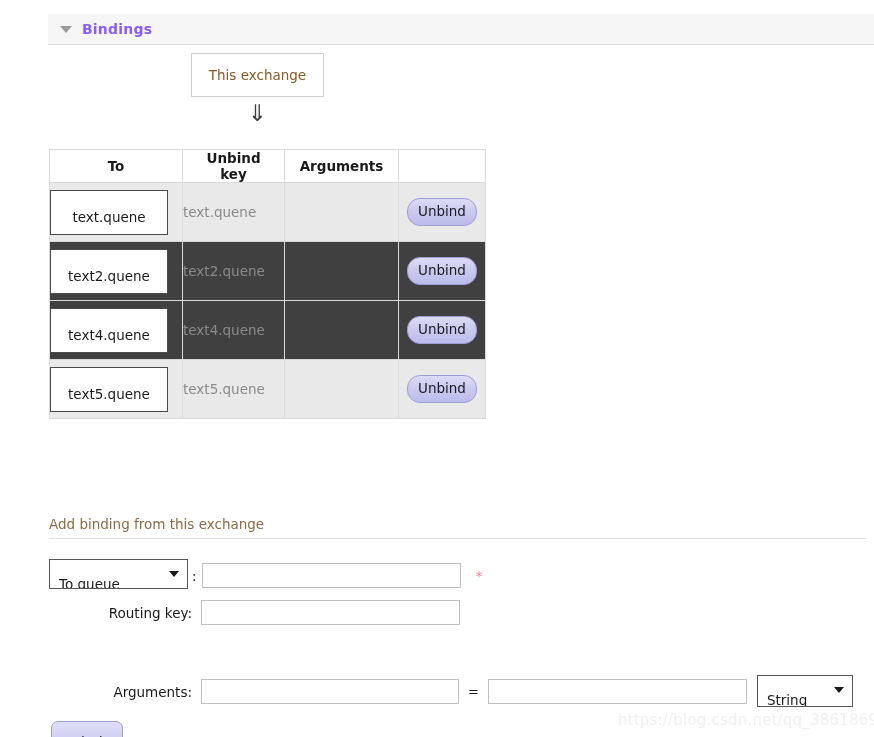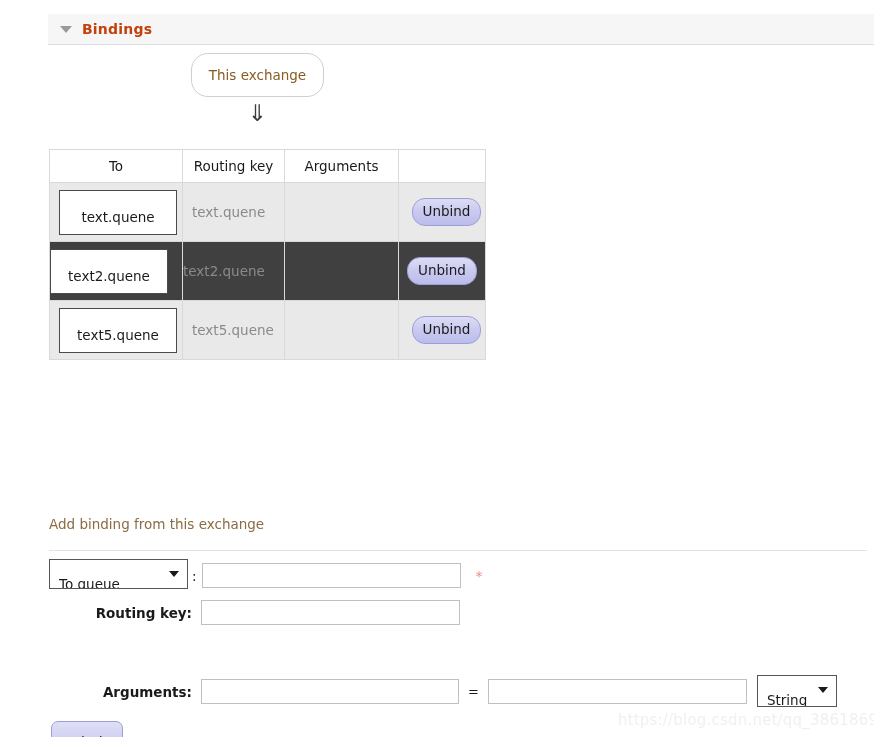--- a/index.html
+++ b/index.html
@@ -34,33 +34,33 @@
     width: 0; height: 0;
     border-left: 6px solid transparent;
     border-right: 6px solid transparent;
     border-top: 7px solid #9a9a9a;
     margin-right: 10px;
     margin-top: 1px;
   }
   .section-title {
     font-weight: bold;
     font-size: 14px;
-    color: #c2410c;
+    color: #8b5cf6;
     letter-spacing: .2px;
   }
 
   
   .exchange-box {
     position: absolute;
     left: 191px;
     top: 53px;
     width: 133px;
     height: 44px;
     border: 1px solid #cfcfcf;
-    border-radius: 17px;
+    border-radius: 0;
     background: #ffffff;
     display: flex;
     align-items: center;
     justify-content: center;
     color: #8a5a22;
     font-size: 13.5px;
   }
   .arrow-down {
     position: absolute;
     left: 191px;
@@ -75,40 +75,40 @@
 
   
   .bindings-table {
     position: absolute;
     left: 49px;
     top: 149px;
     border-collapse: collapse;
     background: #ffffff;
   }
   .bindings-table th {
-    font-weight: normal;
+    font-weight: bold;
     font-size: 13.5px;
     color: #1a1a1a;
     border: 1px solid #d9d9d9;
     background: #ffffff;
     height: 33px;
     padding: 0 8px;
     text-align: center;
   }
   .bindings-table td {
     border: 1px solid #d9d9d9;
     padding: 0;
     vertical-align: middle;
   }
   .col-to      { width: 133px; }
   .col-rk      { width: 102px; }
   .col-args    { width: 114px;  }
   .col-action  { width: 87px;  }
 
-  tr.odd td  { background: #e9e9e9; padding-left: 9px; }
+  tr.odd td  { background: #e9e9e9; }
   tr.even td { background: #404040; }
 
   .cell-to { padding: 7px 8px; }
   .queue-link {
     display: flex;
     align-items: flex-end;
     justify-content: center;
     width: 118px;
     height: 45px;
     background: #ffffff;
@@ -144,40 +144,39 @@
   }
 
   
   .form-heading {
     position: absolute;
     left: 49px;
     top: 516px;
     width: 818px;
     font-size: 13.5px;
     color: #8a6b44;
-    padding-bottom: 18px;
+    padding-bottom: 6px;
     border-bottom: 1px solid #e3e3e3;
   }
 
   .form-row {
     position: absolute;
     display: flex;
     align-items: center;
   }
   .row-1 { left: 49px; top: 559px; }
   .row-2 { left: 49px; top: 600px; }
   .row-3 { left: 49px; top: 640px; margin-top: 35px; }
 
   .lbl {
     width: 152px;
     text-align: right;
     padding-right: 9px;
     font-size: 13.5px;
     color: #1a1a1a;
-    font-weight: bold;
   }
   .sel {
     -webkit-appearance: none;
     appearance: none;
     height: 30px;
     border: 1px solid #555555;
     background: #ffffff;
     color: #1a1a1a;
     font-size: 13.5px;
     font-family: "DejaVu Sans", "Liberation Sans", sans-serif;
@@ -190,21 +189,21 @@
     content: "";
     position: absolute;
     right: 9px; top: 12px;
     width: 0; height: 0;
     border-left: 5px solid transparent;
     border-right: 5px solid transparent;
     border-top: 6px solid #1a1a1a;
     pointer-events: none;
   }
   .sel-toqueue { width: 139px; }
-  .sel-type { width: 80px; height: 32px; }
+  .sel-type { width: 96px; height: 32px; }
   .colon { padding: 0 5px 0 4px; font-size: 13.5px; color: #1a1a1a; }
 
   .txt {
     height: 25px;
     border: 1px solid #c0c0c0;
     background: #ffffff;
     font-size: 13px;
     font-family: "DejaVu Sans", "Liberation Sans", sans-serif;
     padding: 0 5px;
     color: #1a1a1a;
@@ -260,41 +259,51 @@
 
   <div class="exchange-box">
     <span>This exchange</span>
   </div>
   <div class="arrow-down">⇓</div>
 
   <table class="bindings-table">
     <thead>
       <tr>
         <th class="col-to">To</th>
-        <th class="col-rk">Routing key</th>
+        <th class="col-rk">Unbind key</th>
         <th class="col-args">Arguments</th>
         <th class="col-action"></th>
       </tr>
     </thead>
     <tbody>
       <tr class="odd">
         <td class="cell-to">
           <a class="queue-link">text.quene</a>
         </td>
         <td class="cell-rk">text.quene</td>
         <td class="cell-args"></td>
         <td class="cell-action">
           <button class="btn-unbind">Unbind</button>
         </td>
       </tr>
       <tr class="even">
         <td class="cell-to">
           <a class="queue-link">text2.quene</a>
         </td>
         <td class="cell-rk">text2.quene</td>
+        <td class="cell-args"></td>
+        <td class="cell-action">
+          <button class="btn-unbind">Unbind</button>
+        </td>
+      </tr>
+      <tr class="even">
+        <td class="cell-to">
+          <a class="queue-link">text4.quene</a>
+        </td>
+        <td class="cell-rk">text4.quene</td>
         <td class="cell-args"></td>
         <td class="cell-action">
           <button class="btn-unbind">Unbind</button>
         </td>
       </tr>
       <tr class="odd">
         <td class="cell-to">
           <a class="queue-link">text5.quene</a>
         </td>
         <td class="cell-rk">text5.quene</td>

